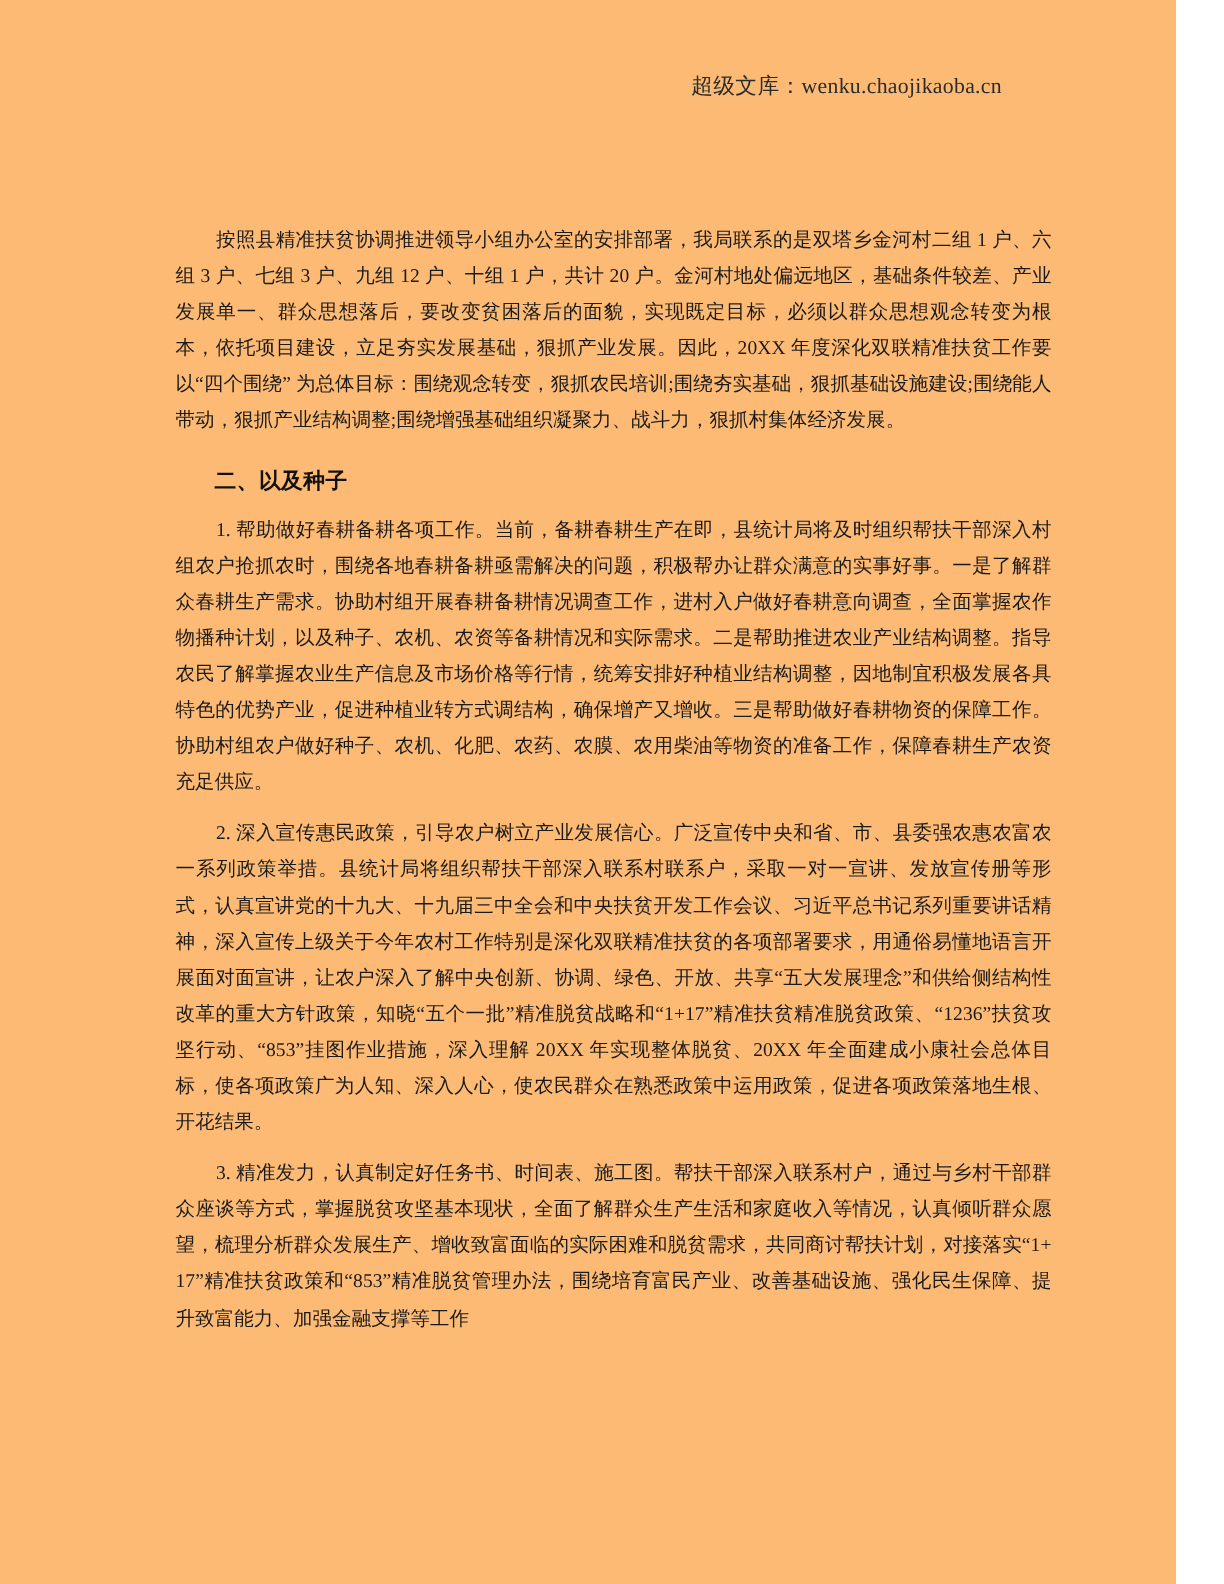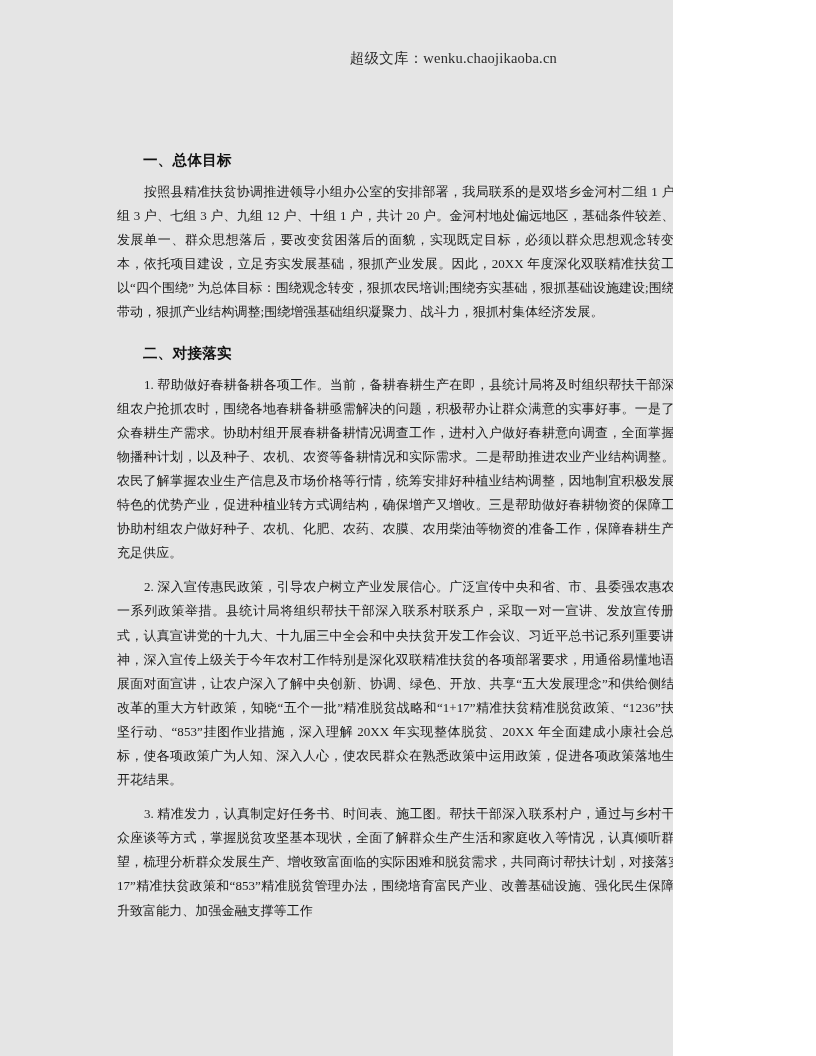--- a/index.html
+++ b/index.html
@@ -2,23 +2,23 @@
 <html><head>
 <meta charset="utf-8">
 <style>
   html, body {
     margin: 0;
     padding: 0;
     background: #ffffff;
   }
   .page {
     position: relative;
-    width: 673px;
+    width: 784px;
     height: 1056px;
-    background: #e5e5e5;
+    background: #fdba74;
     overflow: hidden;
     font-family: "Liberation Serif", "DejaVu Serif", serif;
     color: #1a1a1a;
     box-sizing: border-box;
   }
   .page-header {
     position: absolute;
     top: 48px;
     right: 116px;
     font-size: 14.5px;
@@ -62,27 +62,26 @@
 </style>
 </head>
 <body>
 
 <div class="page">
 
   <div class="page-header">超级文库：wenku.chaojikaoba.cn</div>
 
   <div class="doc-body">
 
-    <h2 class="section-heading">一、总体目标</h2>
 
     <p class="para">按照县精准扶贫协调推进领导小组办公室的安排部署，我局联系的是双塔乡金河村二组 1 户、六组 3 户、七组 3 户、九组 12 户、十组 1 户，共计 20 户。金河村地处偏远地区，基础条件较差、产业发展单一、群众思想落后，要改变贫困落后的面貌，实现既定目标，必须以群众思想观念转变为根本，依托项目建设，立足夯实发展基础，狠抓产业发展。因此，20XX 年度深化双联精准扶贫工作要以“四个围绕” 为总体目标：围绕观念转变，狠抓农民培训;围绕夯实基础，狠抓基础设施建设;围绕能人带动，狠抓产业结构调整;围绕增强基础组织凝聚力、战斗力，狠抓村集体经济发展。</p>
 
     <div class="block-gap"></div>
 
-    <h2 class="section-heading">二、对接落实</h2>
+    <h2 class="section-heading">二、以及种子</h2>
 
     <p class="para">1. 帮助做好春耕备耕各项工作。当前，备耕春耕生产在即，县统计局将及时组织帮扶干部深入村组农户抢抓农时，围绕各地春耕备耕亟需解决的问题，积极帮办让群众满意的实事好事。一是了解群众春耕生产需求。协助村组开展春耕备耕情况调查工作，进村入户做好春耕意向调查，全面掌握农作物播种计划，以及种子、农机、农资等备耕情况和实际需求。二是帮助推进农业产业结构调整。指导农民了解掌握农业生产信息及市场价格等行情，统筹安排好种植业结构调整，因地制宜积极发展各具特色的优势产业，促进种植业转方式调结构，确保增产又增收。三是帮助做好春耕物资的保障工作。协助村组农户做好种子、农机、化肥、农药、农膜、农用柴油等物资的准备工作，保障春耕生产农资充足供应。</p>
 
     <p class="para">2. 深入宣传惠民政策，引导农户树立产业发展信心。广泛宣传中央和省、市、县委强农惠农富农一系列政策举措。县统计局将组织帮扶干部深入联系村联系户，采取一对一宣讲、发放宣传册等形式，认真宣讲党的十九大、十九届三中全会和中央扶贫开发工作会议、习近平总书记系列重要讲话精神，深入宣传上级关于今年农村工作特别是深化双联精准扶贫的各项部署要求，用通俗易懂地语言开展面对面宣讲，让农户深入了解中央创新、协调、绿色、开放、共享“五大发展理念”和供给侧结构性改革的重大方针政策，知晓“五个一批”精准脱贫战略和“1+17”精准扶贫精准脱贫政策、“1236”扶贫攻坚行动、“853”挂图作业措施，深入理解 20XX 年实现整体脱贫、20XX 年全面建成小康社会总体目标，使各项政策广为人知、深入人心，使农民群众在熟悉政策中运用政策，促进各项政策落地生根、开花结果。</p>
 
     <p class="para">3. 精准发力，认真制定好任务书、时间表、施工图。帮扶干部深入联系村户，通过与乡村干部群众座谈等方式，掌握脱贫攻坚基本现状，全面了解群众生产生活和家庭收入等情况，认真倾听群众愿望，梳理分析群众发展生产、增收致富面临的实际困难和脱贫需求，共同商讨帮扶计划，对接落实“1+17”精准扶贫政策和“853”精准脱贫管理办法，围绕培育富民产业、改善基础设施、强化民生保障、提升致富能力、加强金融支撑等工作</p>
 
   </div>
 
 </div>

